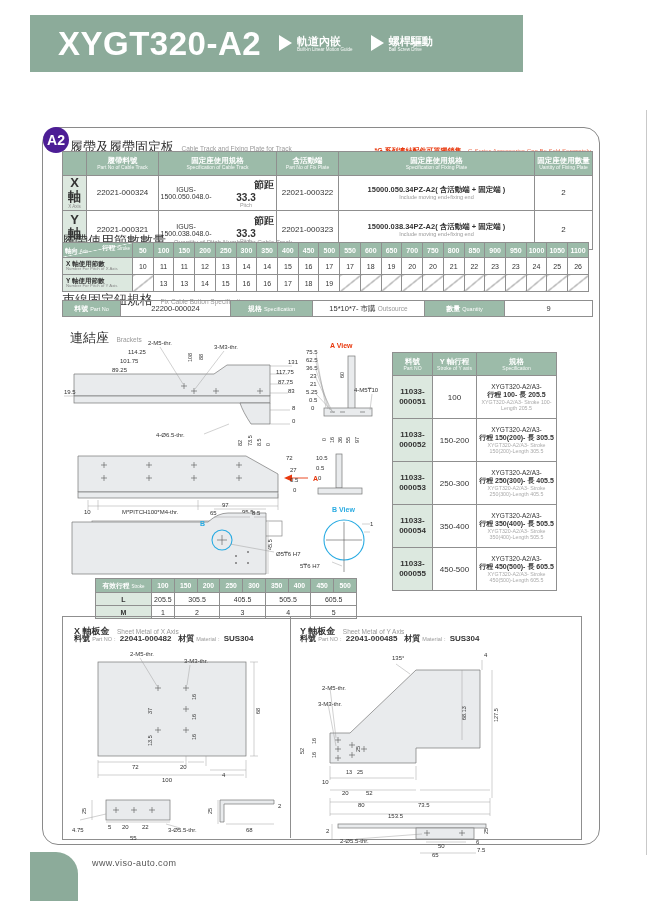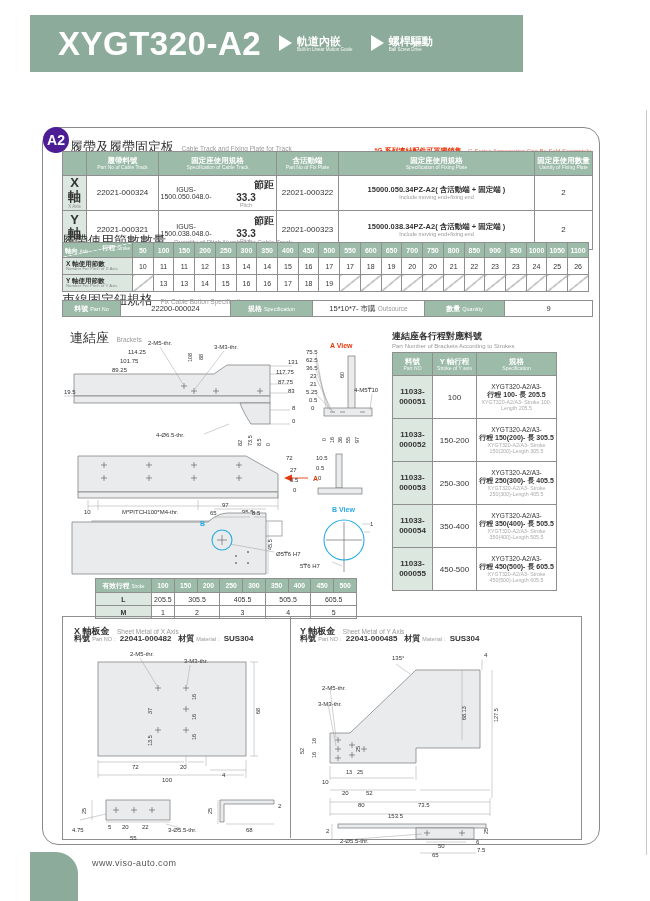--- a/index.html
+++ b/index.html
@@ -486,24 +486,20 @@
       <td class="lab">M</td>
     <td colspan="1">1</td>
           <td colspan="2">2</td>
           <td colspan="2">3</td>
           <td colspan="2">4</td>
           <td colspan="2">5</td>
         </tr>
   </tbody>
     </table>
 
-  <div class="abs" style="left:392px;top:330px;width:164px;">
-    <div style="font-size:9px;font-weight:bold;color:#333;">連結座各行程對應料號</div>
-    <div style="font-size:6px;color:#999;">Part Number of Brackets According to Strokes</div>
-  </div>
   <table class="abs t bp" style="left:392px;top:352px;width:164px;">
     <colgroup>
         <col style="width:40px">
         <col style="width:44px">
         <col style="width:80px">
       </colgroup>
     <tbody>
         <tr style="height:22px;">
       <th>
             <span class="hz">料號</span>

